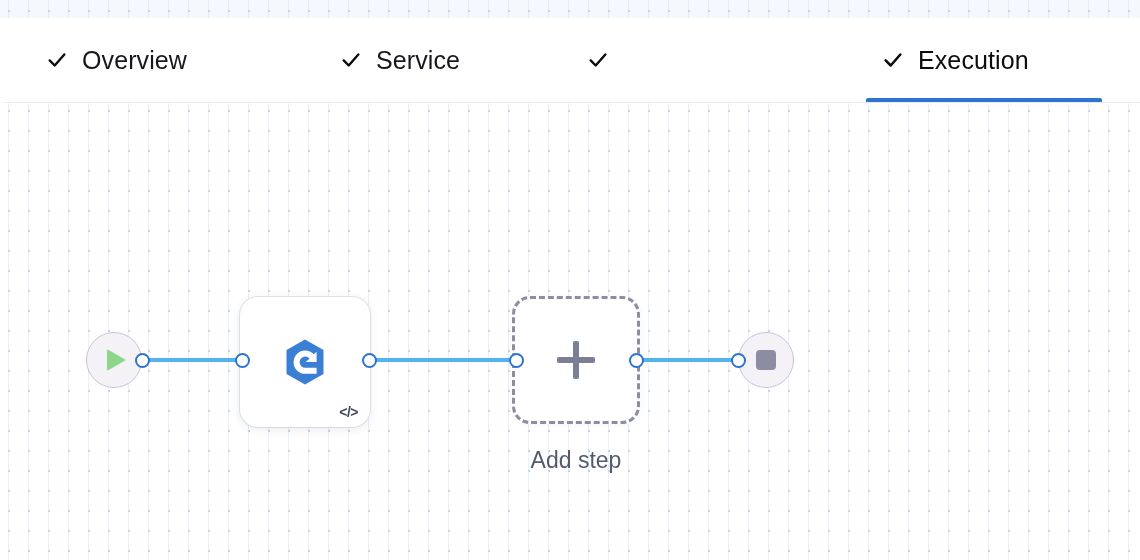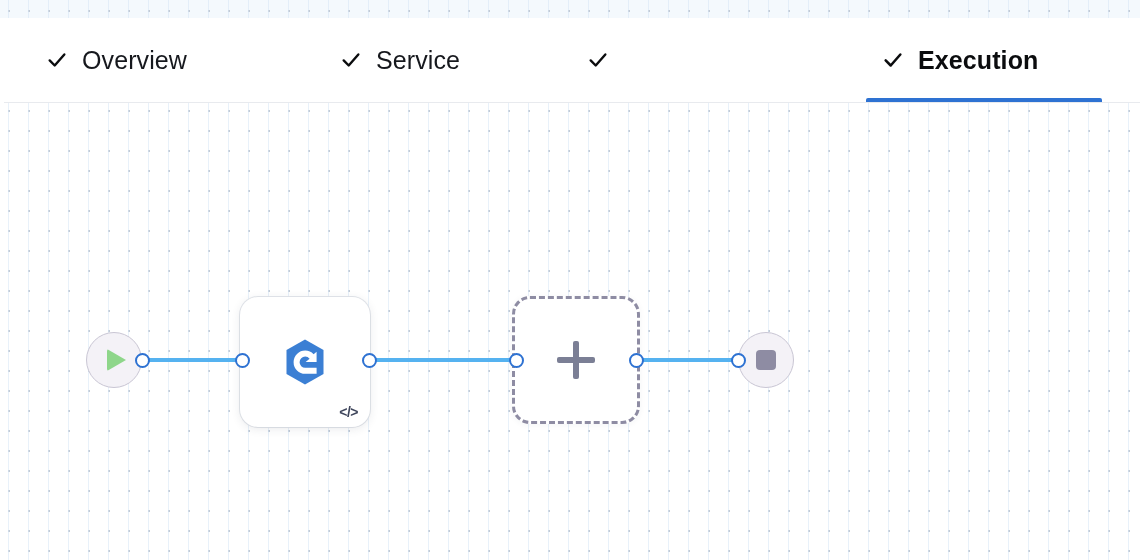--- a/index.html
+++ b/index.html
@@ -91,21 +91,21 @@
   }
   .tab .check svg { display: block; }
   .tab .tab-label {
     font-size: 25px;
     line-height: 1;
     color: #16181d;
     letter-spacing: 0.1px;
     white-space: nowrap;
   }
   .tab.active .tab-label {
-    font-weight: bold;
+    font-weight: normal;
     color: #0b0c0e;
   }
   .tab .underline {
     position: absolute;
     left: 2px;
     right: 2px;
     bottom: 0;
     height: 4px;
     border-radius: 2px 2px 0 0;
     background: #2e72d2;
@@ -327,20 +327,21 @@
     <div class="port" style="left:235px; top:251px;"></div>
     <div class="port" style="left:362px; top:251px;"></div>
 
     <div class="node" style="left:512px; top:194px;">
       <div class="add-node">
         <div class="plus"></div>
       </div>
     </div>
     <div class="port" style="left:509px; top:251px;"></div>
     <div class="port" style="left:629px; top:251px;"></div>
+    <div class="node-label" style="left:456px; top:337px; width:240px;">Add step</div>
 
     <div class="node" style="left:738px; top:230px;">
       <div class="terminal">
         <div class="stop-sq"></div>
       </div>
     </div>
     <div class="port" style="left:731px; top:251px;"></div>
 
   </div>
 

